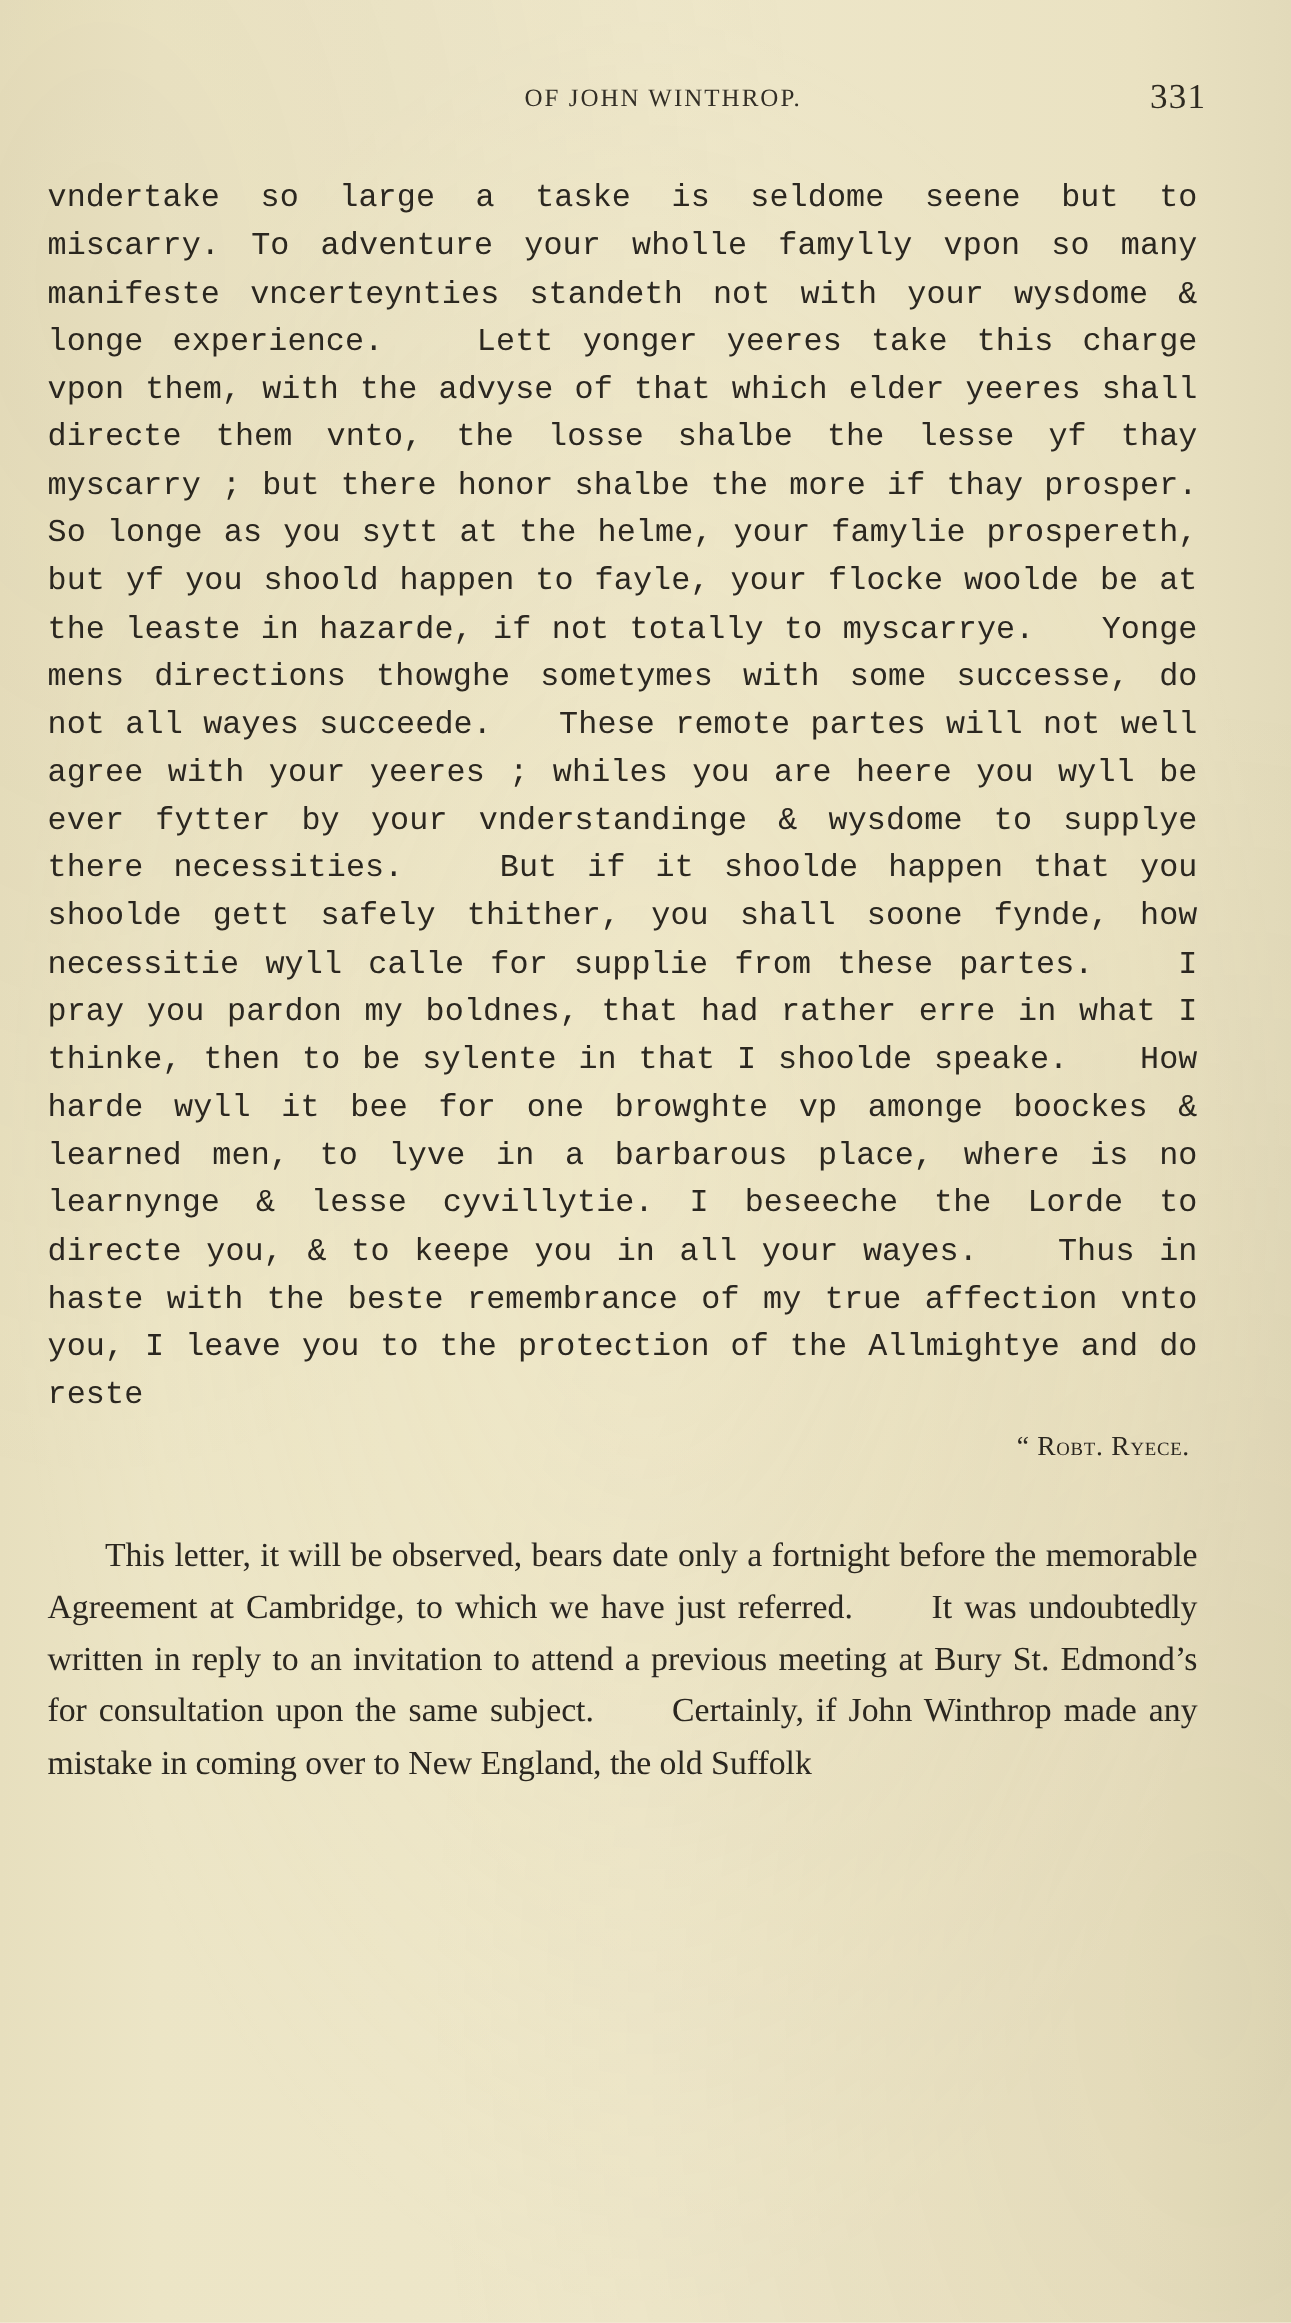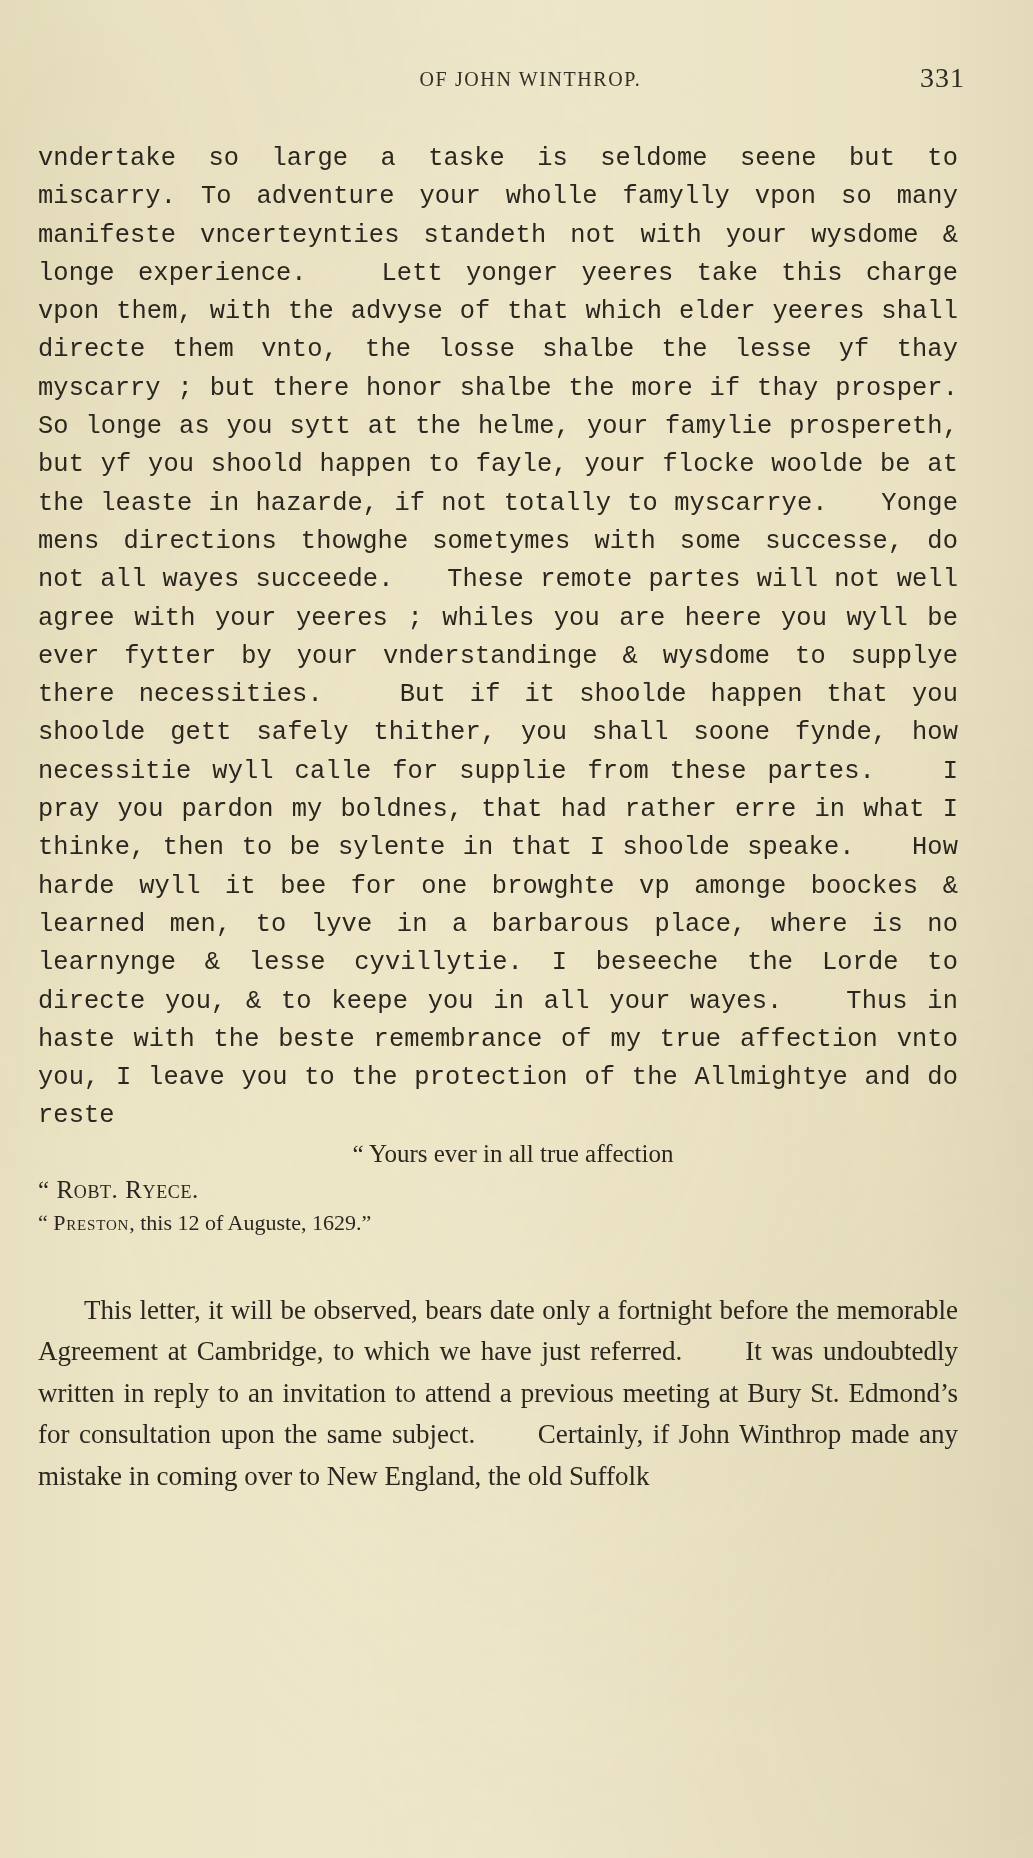--- a/index.html
+++ b/index.html
@@ -66,22 +66,22 @@
     margin: 0;
   }
   .sig-line {
     margin-top: 4px;
     text-align: center;
     font-size: 25px;
     padding-left: 30px;
   }
   .sig-name {
     margin-top: 8px;
-    text-align: left;
-    font-size: 25px;
+    text-align: right;
+    font-size: 22px;
     font-variant: small-caps;
     letter-spacing: 0.6px;
     padding-right: 6px;
   }
   .sig-place {
     margin-top: 6px;
     text-align: left;
     font-size: 22px;
   }
   .sig-place .sc {
@@ -121,27 +121,23 @@
     <div class="running-head">OF JOHN WINTHROP.</div>
     <div class="folio">331</div>
   </div>
 
   <div class="body-block">
 
     <div class="letter">
       <p>vndertake so large a taske is seldome seene but to miscarry. To adventure your wholle famylly vpon so many manifeste vncerteynties standeth not with your wysdome &amp; longe experience.　　Lett yonger yeeres take this charge vpon them, with the advyse of that which elder yeeres shall directe them vnto, the losse shalbe the lesse yf thay myscarry ; but there honor shalbe the more if thay prosper.　　So longe as you sytt at the helme, your famylie prospereth, but yf you shoold happen to fayle, your flocke woolde be at the leaste in hazarde, if not totally to myscarrye.　　Yonge mens directions thowghe sometymes with some successe, do not all wayes succeede.　　These remote partes will not well agree with your yeeres ; whiles you are heere you wyll be ever fytter by your vnderstandinge &amp; wysdome to supplye there necessities.　　But if it shoolde happen that you shoolde gett safely thither, you shall soone fynde, how necessitie wyll calle for supplie from these partes.　　I pray you pardon my boldnes, that had rather erre in what I thinke, then to be sylente in that I shoolde speake.　　How harde wyll it bee for one browghte vp amonge boockes &amp; learned men, to lyve in a barbarous place, where is no learnynge &amp; lesse cyvillytie. I beseeche the Lorde to directe you, &amp; to keepe you in all your wayes.　　Thus in haste with the beste remembrance of my true affection vnto you, I leave you to the protection of the Allmightye and do reste</p>
     </div>
 
-    <div class="sig-line">“ Yours ever in all true affection</div>
 
     <div class="sig-name">“ Robt. Ryece.</div>
 
-    <div class="sig-place">
-      <span>“ </span><span class="sc">Preston</span><span>, this 12 of Auguste, 1629.”</span>
-    </div>
 
     <div class="closing">
       <p>This letter, it will be observed, bears date only a fortnight before the memorable Agreement at Cambridge, to which we have just referred.　　It was undoubtedly written in reply to an invitation to attend a previous meeting at Bury St. Edmond’s for consultation upon the same subject.　　Certainly, if John Winthrop made any mistake in coming over to New England, the old Suffolk</p>
     </div>
 
   </div>
 
   <div class="grain"></div>
 </div>
 

